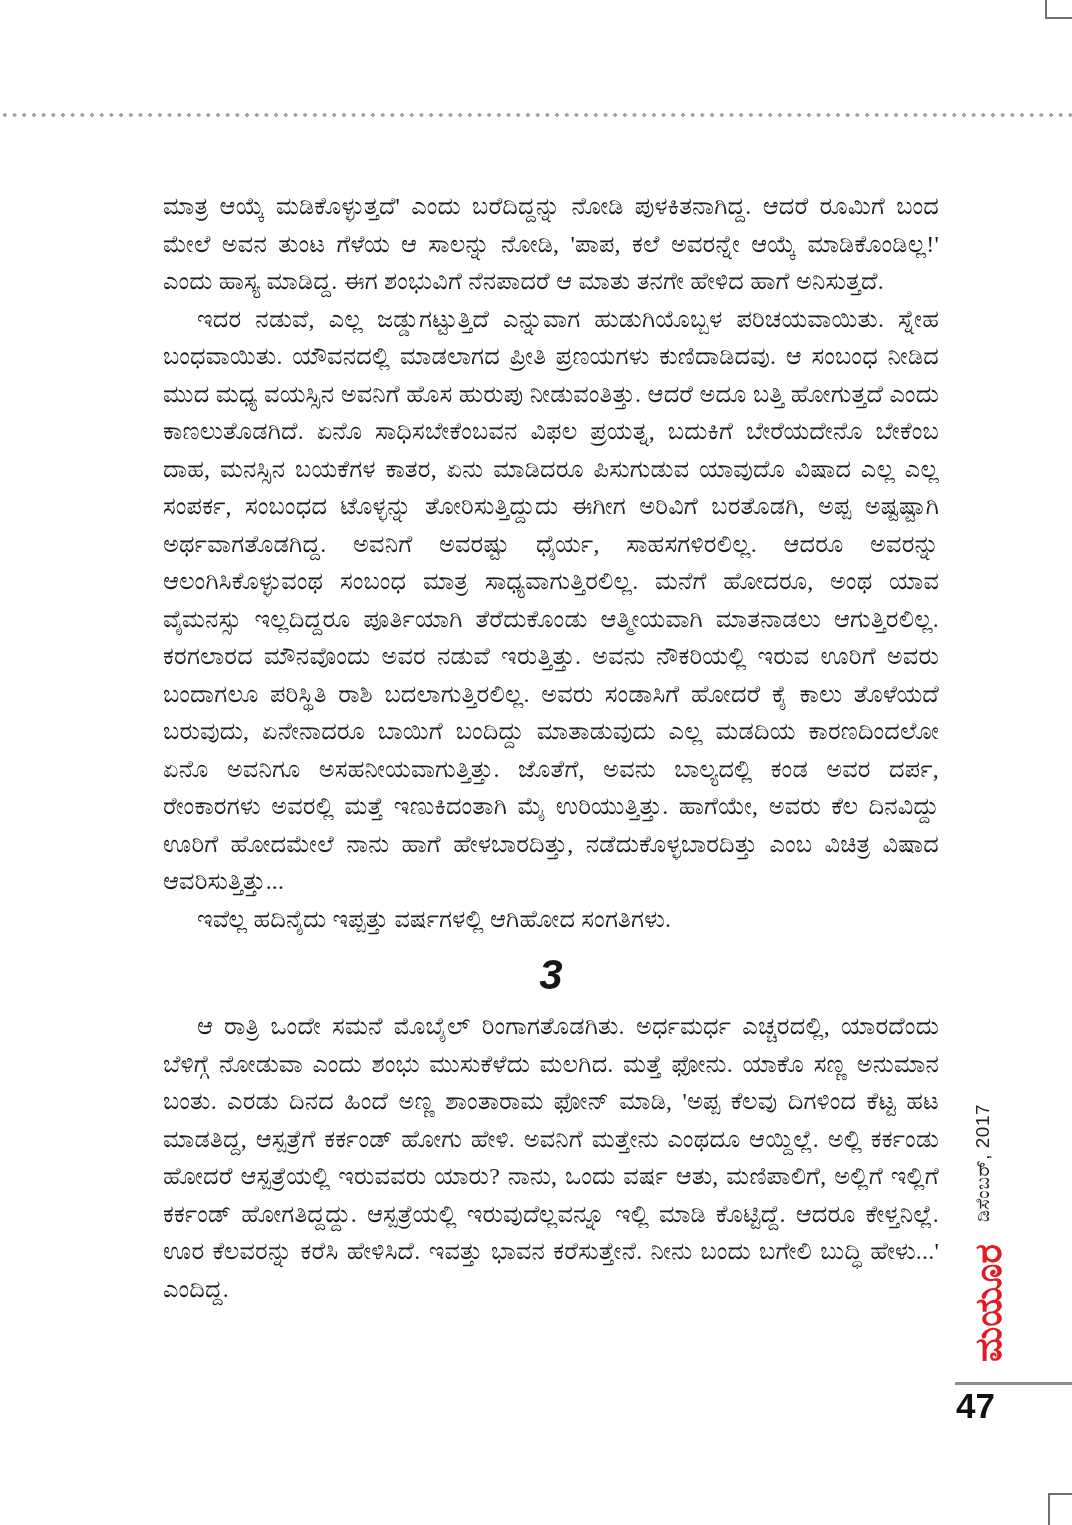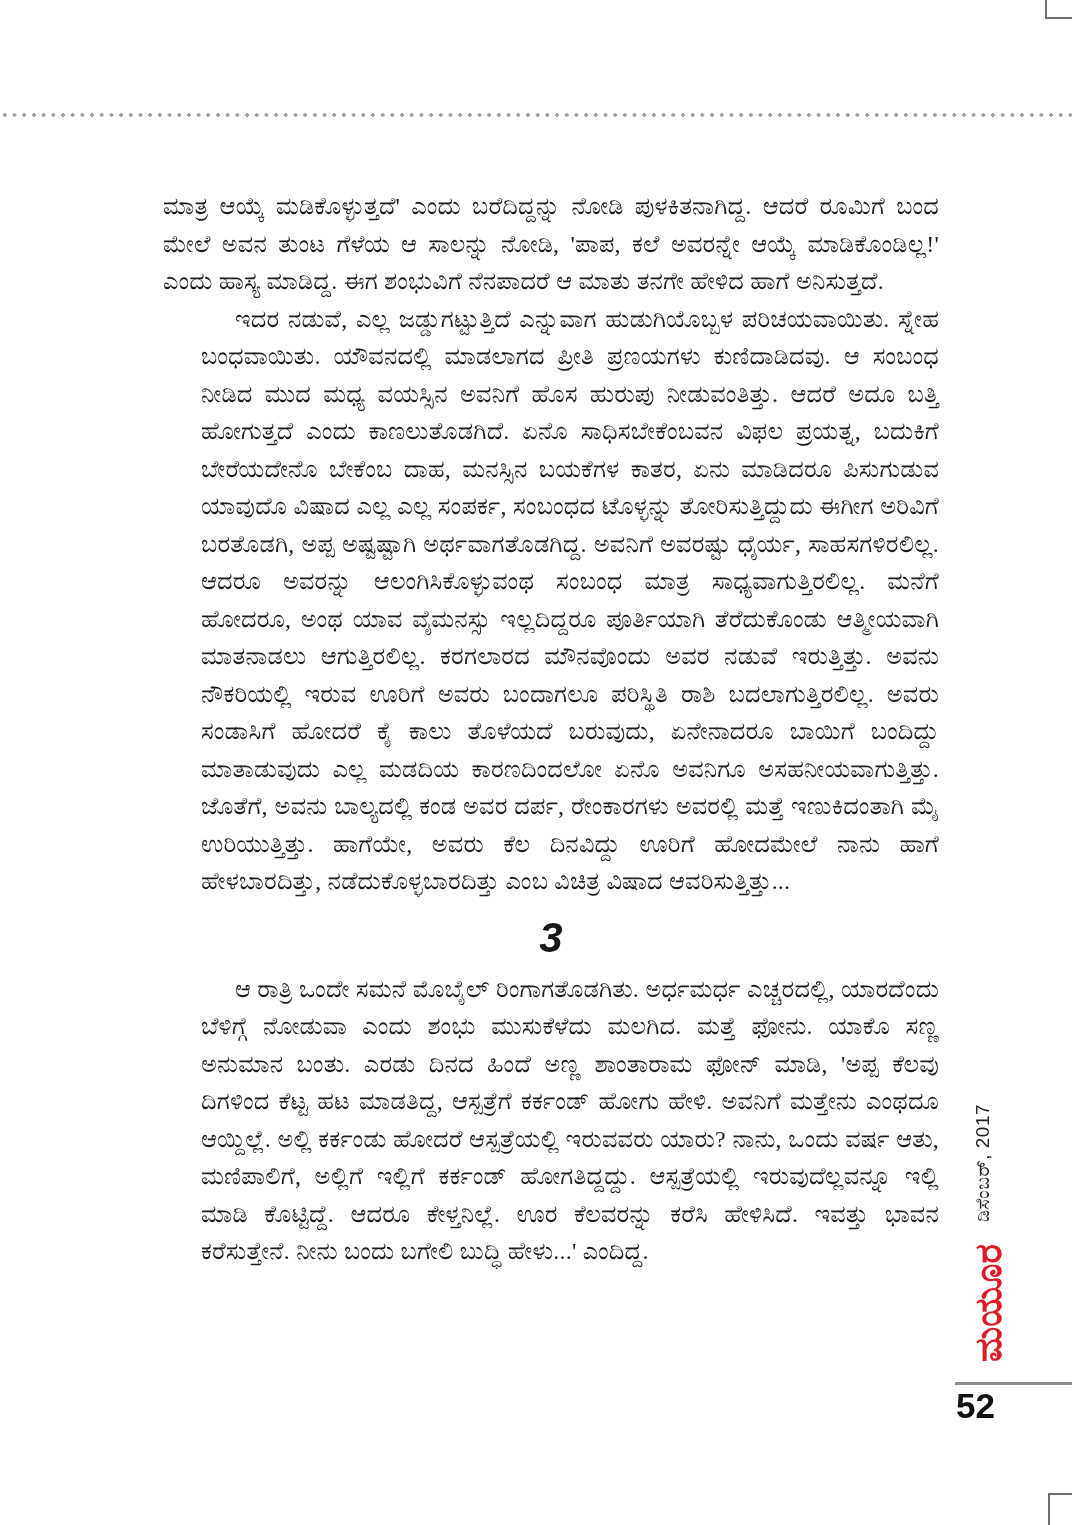--- a/index.html
+++ b/index.html
@@ -62,21 +62,20 @@
     font-size: 24px;
     line-height: 37.5px;
     text-align: justify;
     letter-spacing: 0.2px;
   }
   .para {
     margin: 0;
   }
   .para.indent {
     text-indent: 34px;
-    margin-left: 38px;
   }
   .section-number {
     text-align: center;
     font-family: "Liberation Sans", sans-serif;
     font-style: italic;
     font-weight: bold;
     font-size: 42px;
     line-height: 46px;
     margin: 14px 0 10px 0;
     color: #171717;
@@ -126,22 +125,23 @@
   <div class="crop-tr-v"></div>
   <div class="crop-tr-h"></div>
   <div class="crop-br-h"></div>
   <div class="crop-br-v"></div>
 
   <div class="dotted-rule"></div>
 
   <main class="text-block">
     <p class="para">ಮಾತ್ರ ಆಯ್ಕೆ ಮಡಿಕೊಳ್ಳುತ್ತದೆ' ಎಂದು ಬರೆದಿದ್ದನ್ನು ನೋಡಿ ಪುಳಕಿತನಾಗಿದ್ದ. ಆದರೆ ರೂಮಿಗೆ ಬಂದ ಮೇಲೆ ಅವನ ತುಂಟ ಗೆಳೆಯ ಆ ಸಾಲನ್ನು ನೋಡಿ, 'ಪಾಪ, ಕಲೆ ಅವರನ್ನೇ ಆಯ್ಕೆ ಮಾಡಿಕೊಂಡಿಲ್ಲ!' ಎಂದು ಹಾಸ್ಯ ಮಾಡಿದ್ದ. ಈಗ ಶಂಭುವಿಗೆ ನೆನಪಾದರೆ ಆ ಮಾತು ತನಗೇ ಹೇಳಿದ ಹಾಗೆ ಅನಿಸುತ್ತದೆ.</p>
     <p class="para indent">ಇದರ ನಡುವೆ, ಎಲ್ಲ ಜಡ್ಡುಗಟ್ಟುತ್ತಿದೆ ಎನ್ನುವಾಗ ಹುಡುಗಿಯೊಬ್ಬಳ ಪರಿಚಯವಾಯಿತು. ಸ್ನೇಹ ಬಂಧವಾಯಿತು. ಯೌವನದಲ್ಲಿ ಮಾಡಲಾಗದ ಪ್ರೀತಿ ಪ್ರಣಯಗಳು ಕುಣಿದಾಡಿದವು. ಆ ಸಂಬಂಧ ನೀಡಿದ ಮುದ ಮಧ್ಯ ವಯಸ್ಸಿನ ಅವನಿಗೆ ಹೊಸ ಹುರುಪು ನೀಡುವಂತಿತ್ತು. ಆದರೆ ಅದೂ ಬತ್ತಿ ಹೋಗುತ್ತದೆ ಎಂದು ಕಾಣಲುತೊಡಗಿದೆ. ಏನೊ ಸಾಧಿಸಬೇಕೆಂಬವನ ವಿಫಲ ಪ್ರಯತ್ನ, ಬದುಕಿಗೆ ಬೇರೆಯದೇನೊ ಬೇಕೆಂಬ ದಾಹ, ಮನಸ್ಸಿನ ಬಯಕೆಗಳ ಕಾತರ, ಏನು ಮಾಡಿದರೂ ಪಿಸುಗುಡುವ ಯಾವುದೊ ವಿಷಾದ ಎಲ್ಲ ಎಲ್ಲ ಸಂಪರ್ಕ, ಸಂಬಂಧದ ಟೊಳ್ಳನ್ನು ತೋರಿಸುತ್ತಿದ್ದುದು ಈಗೀಗ ಅರಿವಿಗೆ ಬರತೊಡಗಿ, ಅಪ್ಪ ಅಷ್ಟಷ್ಟಾಗಿ ಅರ್ಥವಾಗತೊಡಗಿದ್ದ. ಅವನಿಗೆ ಅವರಷ್ಟು ಧೈರ್ಯ, ಸಾಹಸಗಳಿರಲಿಲ್ಲ. ಆದರೂ ಅವರನ್ನು ಆಲಂಗಿಸಿಕೊಳ್ಳುವಂಥ ಸಂಬಂಧ ಮಾತ್ರ ಸಾಧ್ಯವಾಗುತ್ತಿರಲಿಲ್ಲ. ಮನೆಗೆ ಹೋದರೂ, ಅಂಥ ಯಾವ ವೈಮನಸ್ಸು ಇಲ್ಲದಿದ್ದರೂ ಪೂರ್ತಿಯಾಗಿ ತೆರೆದುಕೊಂಡು ಆತ್ಮೀಯವಾಗಿ ಮಾತನಾಡಲು ಆಗುತ್ತಿರಲಿಲ್ಲ. ಕರಗಲಾರದ ಮೌನವೊಂದು ಅವರ ನಡುವೆ ಇರುತ್ತಿತ್ತು. ಅವನು ನೌಕರಿಯಲ್ಲಿ ಇರುವ ಊರಿಗೆ ಅವರು ಬಂದಾಗಲೂ ಪರಿಸ್ಥಿತಿ ರಾಶಿ ಬದಲಾಗುತ್ತಿರಲಿಲ್ಲ. ಅವರು ಸಂಡಾಸಿಗೆ ಹೋದರೆ ಕೈ ಕಾಲು ತೊಳೆಯದೆ ಬರುವುದು, ಏನೇನಾದರೂ ಬಾಯಿಗೆ ಬಂದಿದ್ದು ಮಾತಾಡುವುದು ಎಲ್ಲ ಮಡದಿಯ ಕಾರಣದಿಂದಲೋ ಏನೊ ಅವನಿಗೂ ಅಸಹನೀಯವಾಗುತ್ತಿತ್ತು. ಜೊತೆಗೆ, ಅವನು ಬಾಲ್ಯದಲ್ಲಿ ಕಂಡ ಅವರ ದರ್ಪ, ರೇಂಕಾರಗಳು ಅವರಲ್ಲಿ ಮತ್ತೆ ಇಣುಕಿದಂತಾಗಿ ಮೈ ಉರಿಯುತ್ತಿತ್ತು. ಹಾಗೆಯೇ, ಅವರು ಕೆಲ ದಿನವಿದ್ದು ಊರಿಗೆ ಹೋದಮೇಲೆ ನಾನು ಹಾಗೆ ಹೇಳಬಾರದಿತ್ತು, ನಡೆದುಕೊಳ್ಳಬಾರದಿತ್ತು ಎಂಬ ವಿಚಿತ್ರ ವಿಷಾದ ಆವರಿಸುತ್ತಿತ್ತು...</p>
+    <p class="para indent">ಇವೆಲ್ಲ ಹದಿನೈದು ಇಪ್ಪತ್ತು ವರ್ಷಗಳಲ್ಲಿ ಆಗಿಹೋದ ಸಂಗತಿಗಳು.</p>
     <div class="section-number">3</div>
     <p class="para indent">ಆ ರಾತ್ರಿ ಒಂದೇ ಸಮನೆ ಮೊಬೈಲ್ ರಿಂಗಾಗತೊಡಗಿತು. ಅರ್ಧಮರ್ಧ ಎಚ್ಚರದಲ್ಲಿ, ಯಾರದೆಂದು ಬೆಳಿಗ್ಗೆ ನೋಡುವಾ ಎಂದು ಶಂಭು ಮುಸುಕೆಳೆದು ಮಲಗಿದ. ಮತ್ತೆ ಫೋನು. ಯಾಕೊ ಸಣ್ಣ ಅನುಮಾನ ಬಂತು. ಎರಡು ದಿನದ ಹಿಂದೆ ಅಣ್ಣ ಶಾಂತಾರಾಮ ಫೋನ್ ಮಾಡಿ, 'ಅಪ್ಪ ಕೆಲವು ದಿಗಳಿಂದ ಕೆಟ್ಟ ಹಟ ಮಾಡತಿದ್ದ, ಆಸ್ಪತ್ರೆಗೆ ಕರ್ಕಂಡ್ ಹೋಗು ಹೇಳಿ. ಅವನಿಗೆ ಮತ್ತೇನು ಎಂಥದೂ ಆಯ್ದಿಲ್ಲೆ. ಅಲ್ಲಿ ಕರ್ಕಂಡು ಹೋದರೆ ಆಸ್ಪತ್ರೆಯಲ್ಲಿ ಇರುವವರು ಯಾರು? ನಾನು, ಒಂದು ವರ್ಷ ಆತು, ಮಣಿಪಾಲಿಗೆ, ಅಲ್ಲಿಗೆ ಇಲ್ಲಿಗೆ ಕರ್ಕಂಡ್ ಹೋಗತಿದ್ದದ್ದು. ಆಸ್ಪತ್ರೆಯಲ್ಲಿ ಇರುವುದೆಲ್ಲವನ್ನೂ ಇಲ್ಲಿ ಮಾಡಿ ಕೊಟ್ಟಿದ್ದೆ. ಆದರೂ ಕೇಳ್ತನಿಲ್ಲೆ. ಊರ ಕೆಲವರನ್ನು ಕರೆಸಿ ಹೇಳಿಸಿದೆ. ಇವತ್ತು ಭಾವನ ಕರೆಸುತ್ತೇನೆ. ನೀನು ಬಂದು ಬಗೇಲಿ ಬುದ್ಧಿ ಹೇಳು...' ಎಂದಿದ್ದ.</p>
   </main>
 
   <div class="issue-date vertical">ಡಿಸೆಂಬರ್, 2017</div>
   <div class="magazine-name vertical">ಮಯೂರ</div>
   <div class="page-rule"></div>
-  <div class="page-number">52</div>
+  <div class="page-number">47</div>
 
 </div>
 
 </body></html>

